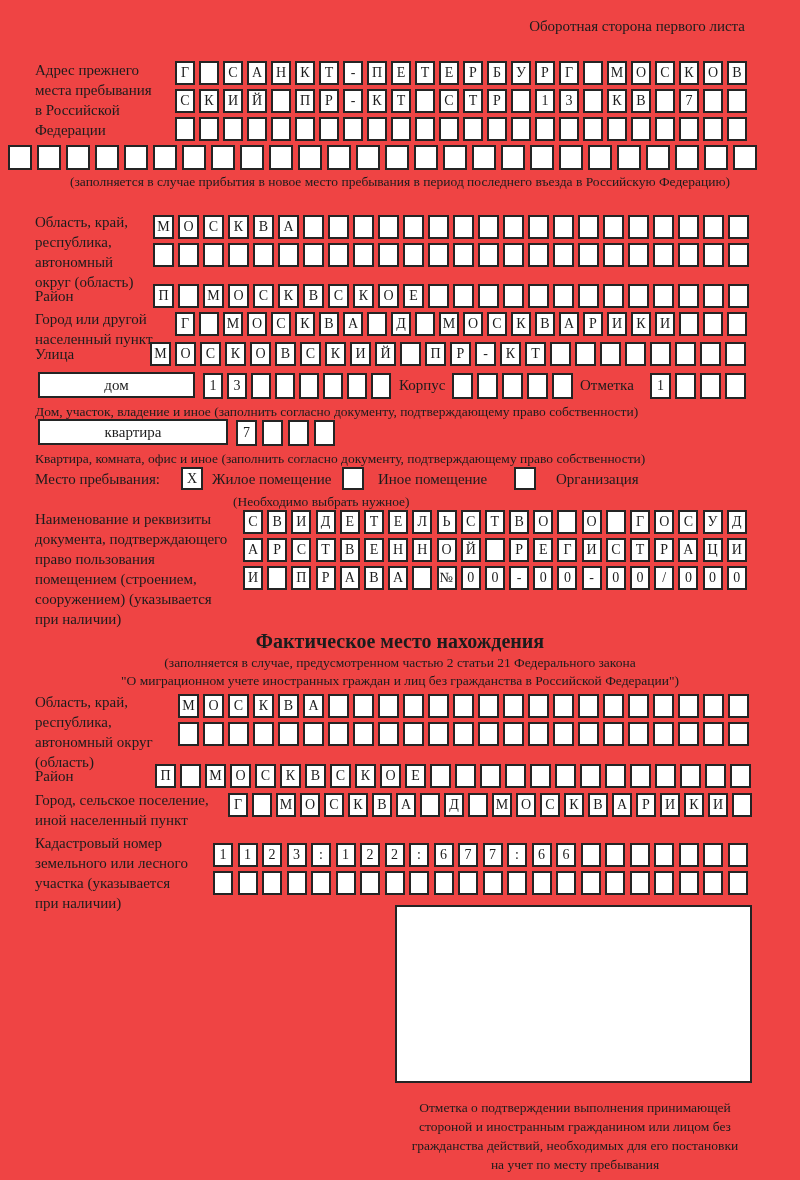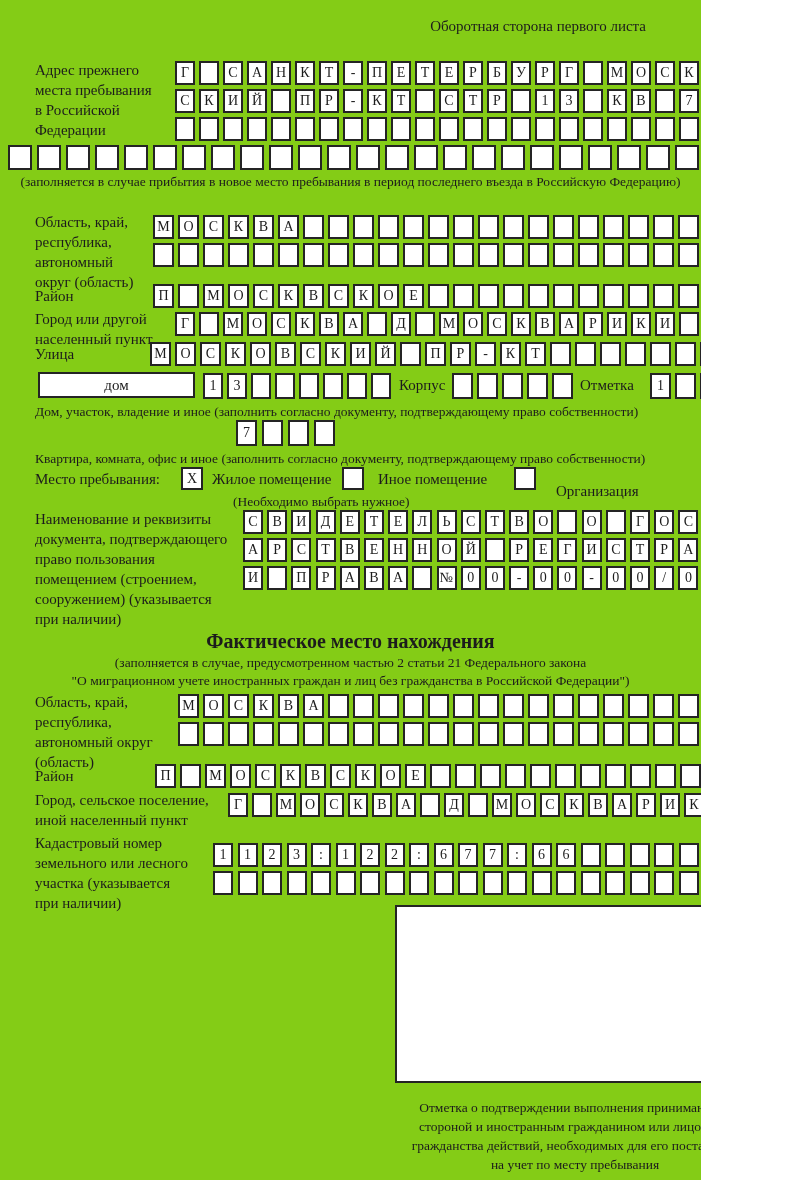--- a/index.html
+++ b/index.html
@@ -1,16 +1,16 @@
 <!DOCTYPE html>
 <html><head>
 <meta charset="utf-8">
 <style>
   html,body{margin:0;padding:0;background:#fff;}
-  .page{position:relative;width:701px;height:1180px;background:#84cc16;
+  .page{position:relative;width:800px;height:1180px;background:#ef4444;
         font-family:"Liberation Serif",serif;color:#1c1c1c;overflow:hidden;}
   .lbl{position:absolute;font-size:15px;line-height:20px;white-space:pre-line;}
   .cap{position:absolute;font-size:13.5px;line-height:17px;}
   .center{left:0;width:100%;text-align:center;}
   .title{position:absolute;font-weight:bold;font-size:16.5px;}
   .crow{position:absolute;display:flex;gap:var(--g,4px);--cw:20px;--ch:24px;}
   .cell{width:var(--cw);height:var(--ch);border:2px solid #242424;box-sizing:border-box;
         display:flex;align-items:center;justify-content:center;
         font-size:14px;background:#fff;flex:0 0 auto;}
   .wbox{position:absolute;border:2px solid #242424;box-sizing:border-box;
@@ -303,35 +303,36 @@
     </div>
   <div class="lbl" style="left:580px;top:375px;">Отметка</div>
   <div class="crow" style="left:650px;top:373px;--cw:21px;--ch:26px;">
       <span class="cell">1</span>
       <span class="cell"></span>
       <span class="cell"></span>
       <span class="cell"></span>
     </div>
   <div class="cap" style="left:35px;top:403px;">Дом, участок, владение и иное (заполнить согласно документу, подтверждающему право собственности)</div>
 
+  <div class="wbox" style="left:38px;top:419px;width:190px;height:26px;">квартира</div>
   <div class="crow" style="left:236px;top:420px;--cw:21px;--ch:26px;--g:5px;">
       <span class="cell">7</span>
       <span class="cell"></span>
       <span class="cell"></span>
       <span class="cell"></span>
     </div>
   <div class="cap" style="left:35px;top:450px;">Квартира, комната, офис и иное (заполнить согласно документу, подтверждающему право собственности)</div>
 
   <div class="lbl" style="left:35px;top:469px;">Место пребывания:</div>
   <div class="chk" style="left:181px;top:467px;">X</div>
   <div class="lbl" style="left:212px;top:469px;">Жилое помещение</div>
   <div class="chk" style="left:342px;top:467px;"></div>
   <div class="lbl" style="left:378px;top:469px;">Иное помещение</div>
   <div class="chk" style="left:514px;top:467px;"></div>
-  <div class="lbl" style="left:556px;top:469px;margin-top:12px;">Организация</div>
+  <div class="lbl" style="left:556px;top:469px;">Организация</div>
   <div class="cap" style="left:233px;top:493px;">(Необходимо выбрать нужное)</div>
 
   <div class="lbl" style="left:35px;top:509px;">Наименование и реквизиты
 документа, подтверждающего
 право пользования
 помещением (строением,
 сооружением) (указывается
 при наличии)</div>
   <div class="crow" style="left:243px;top:510px;--cw:20px;--g:4.2px;">
       <span class="cell">С</span>

